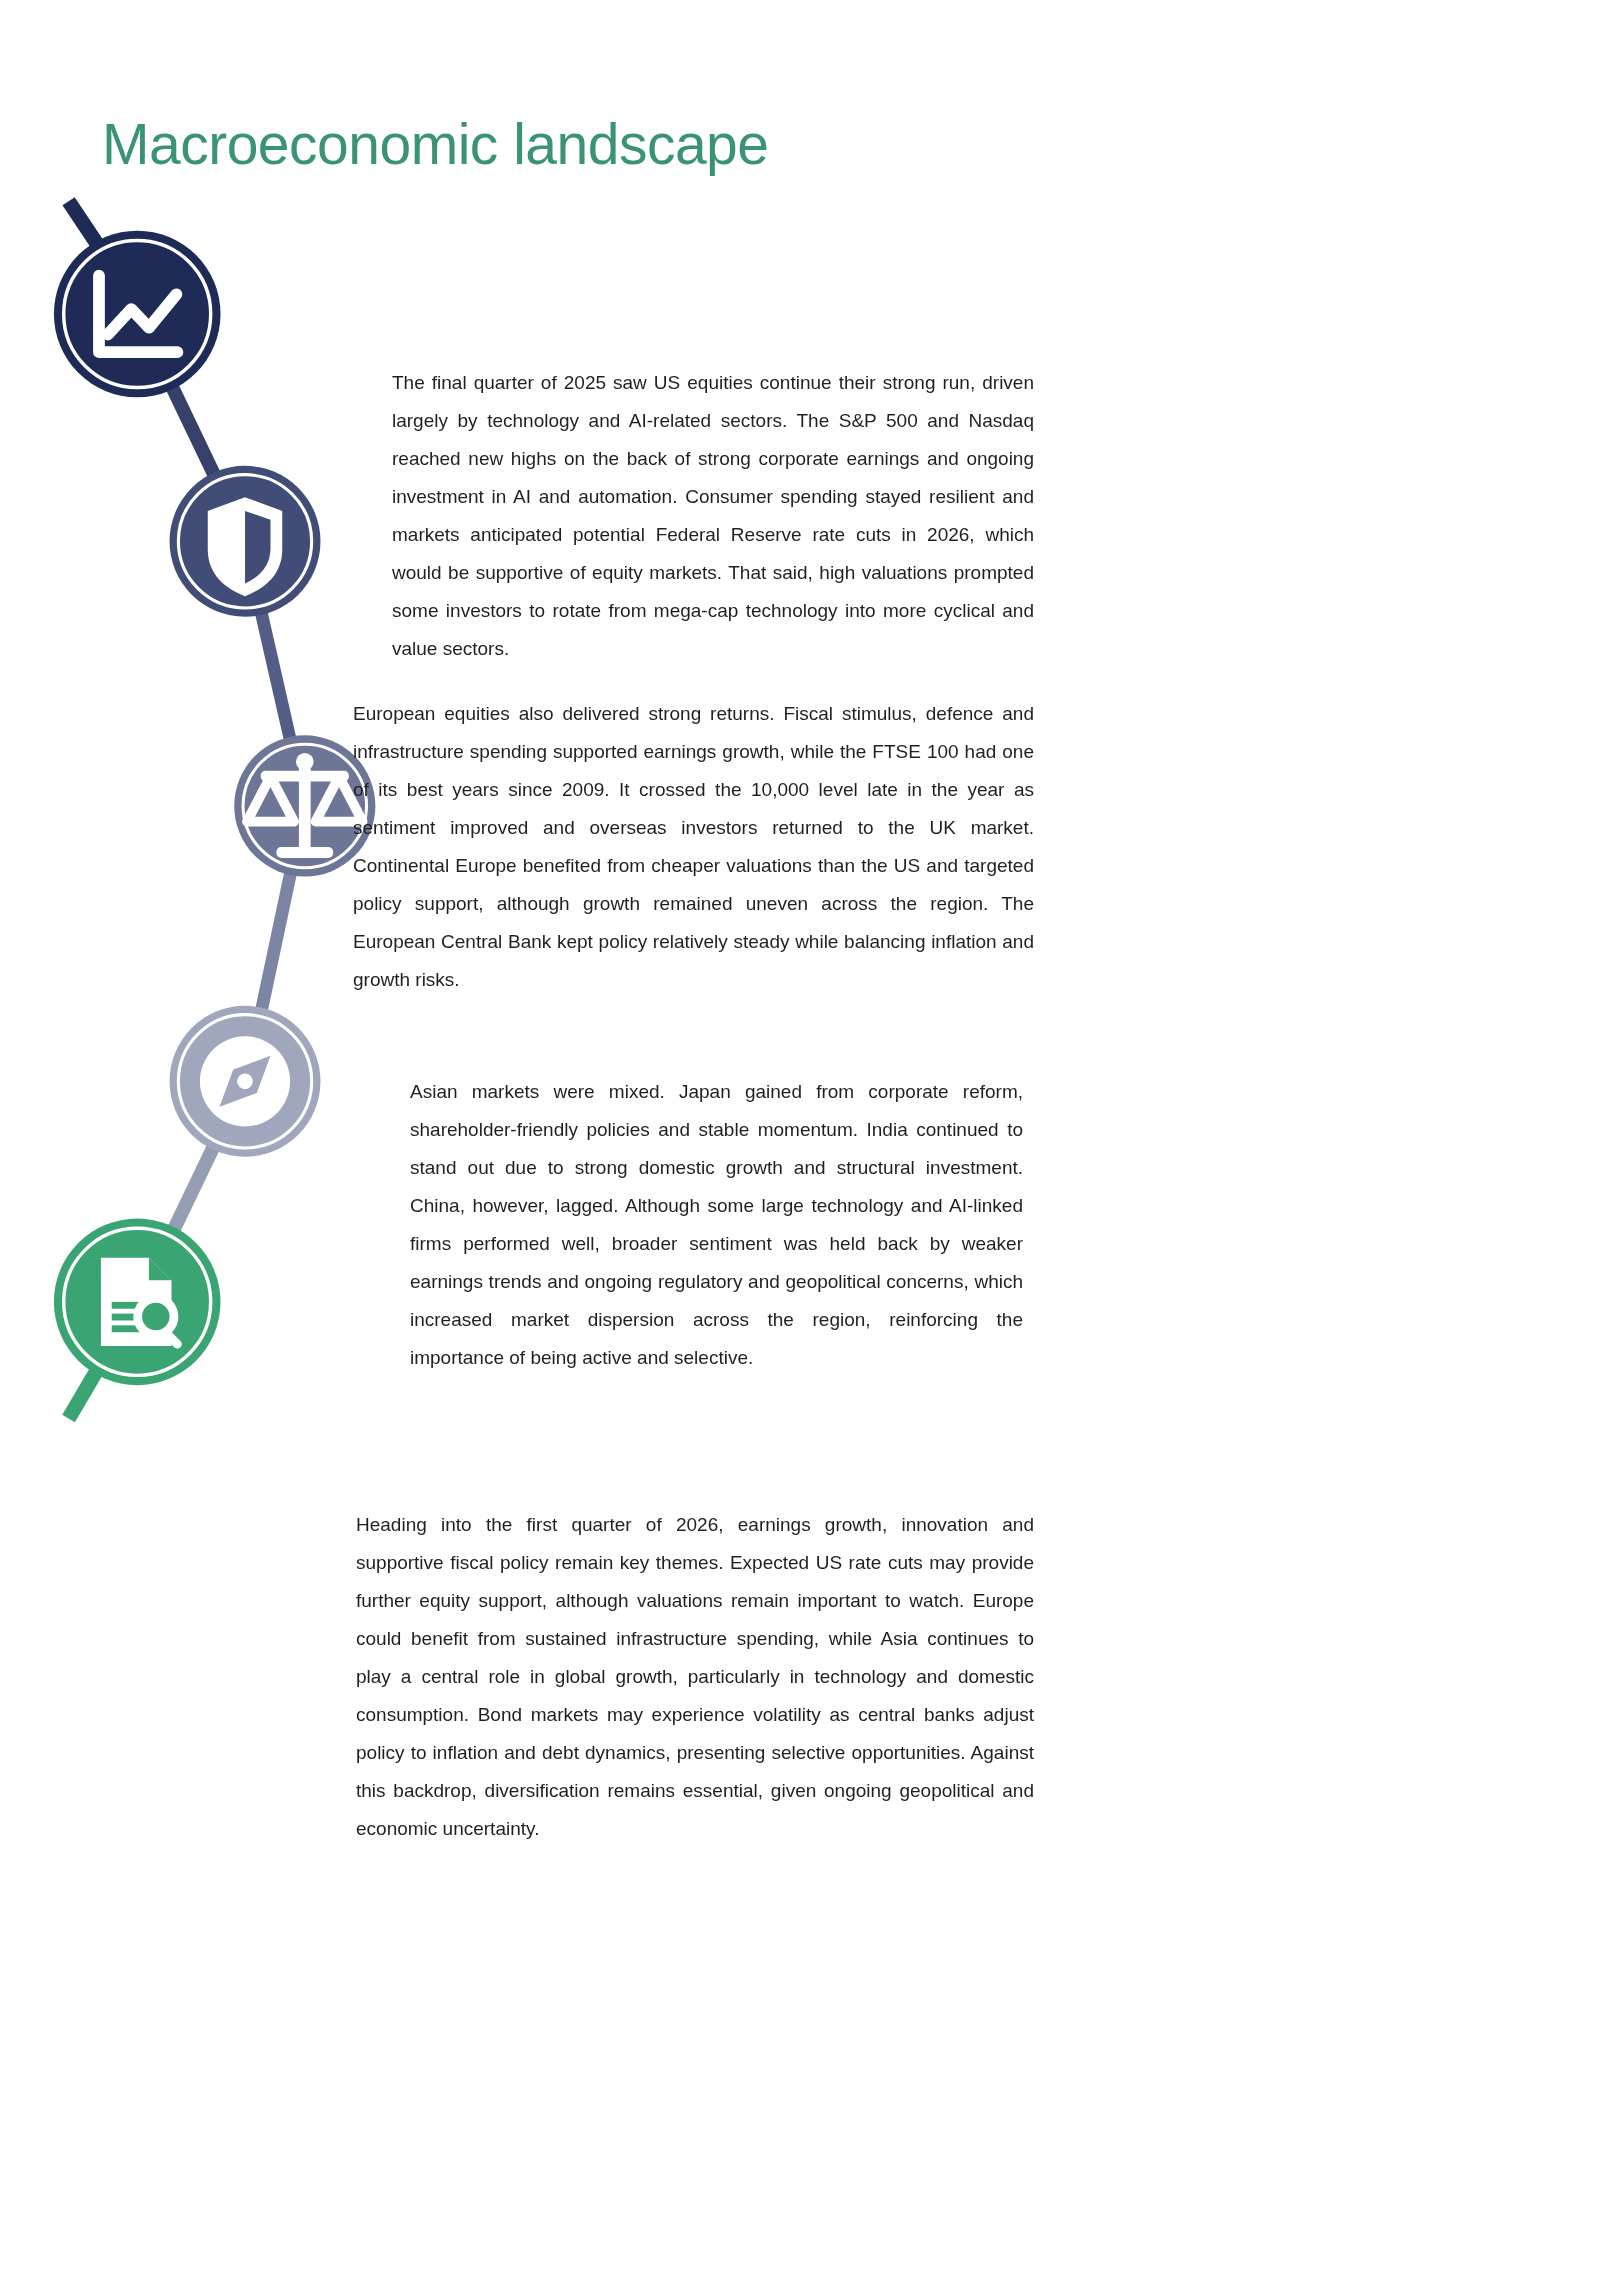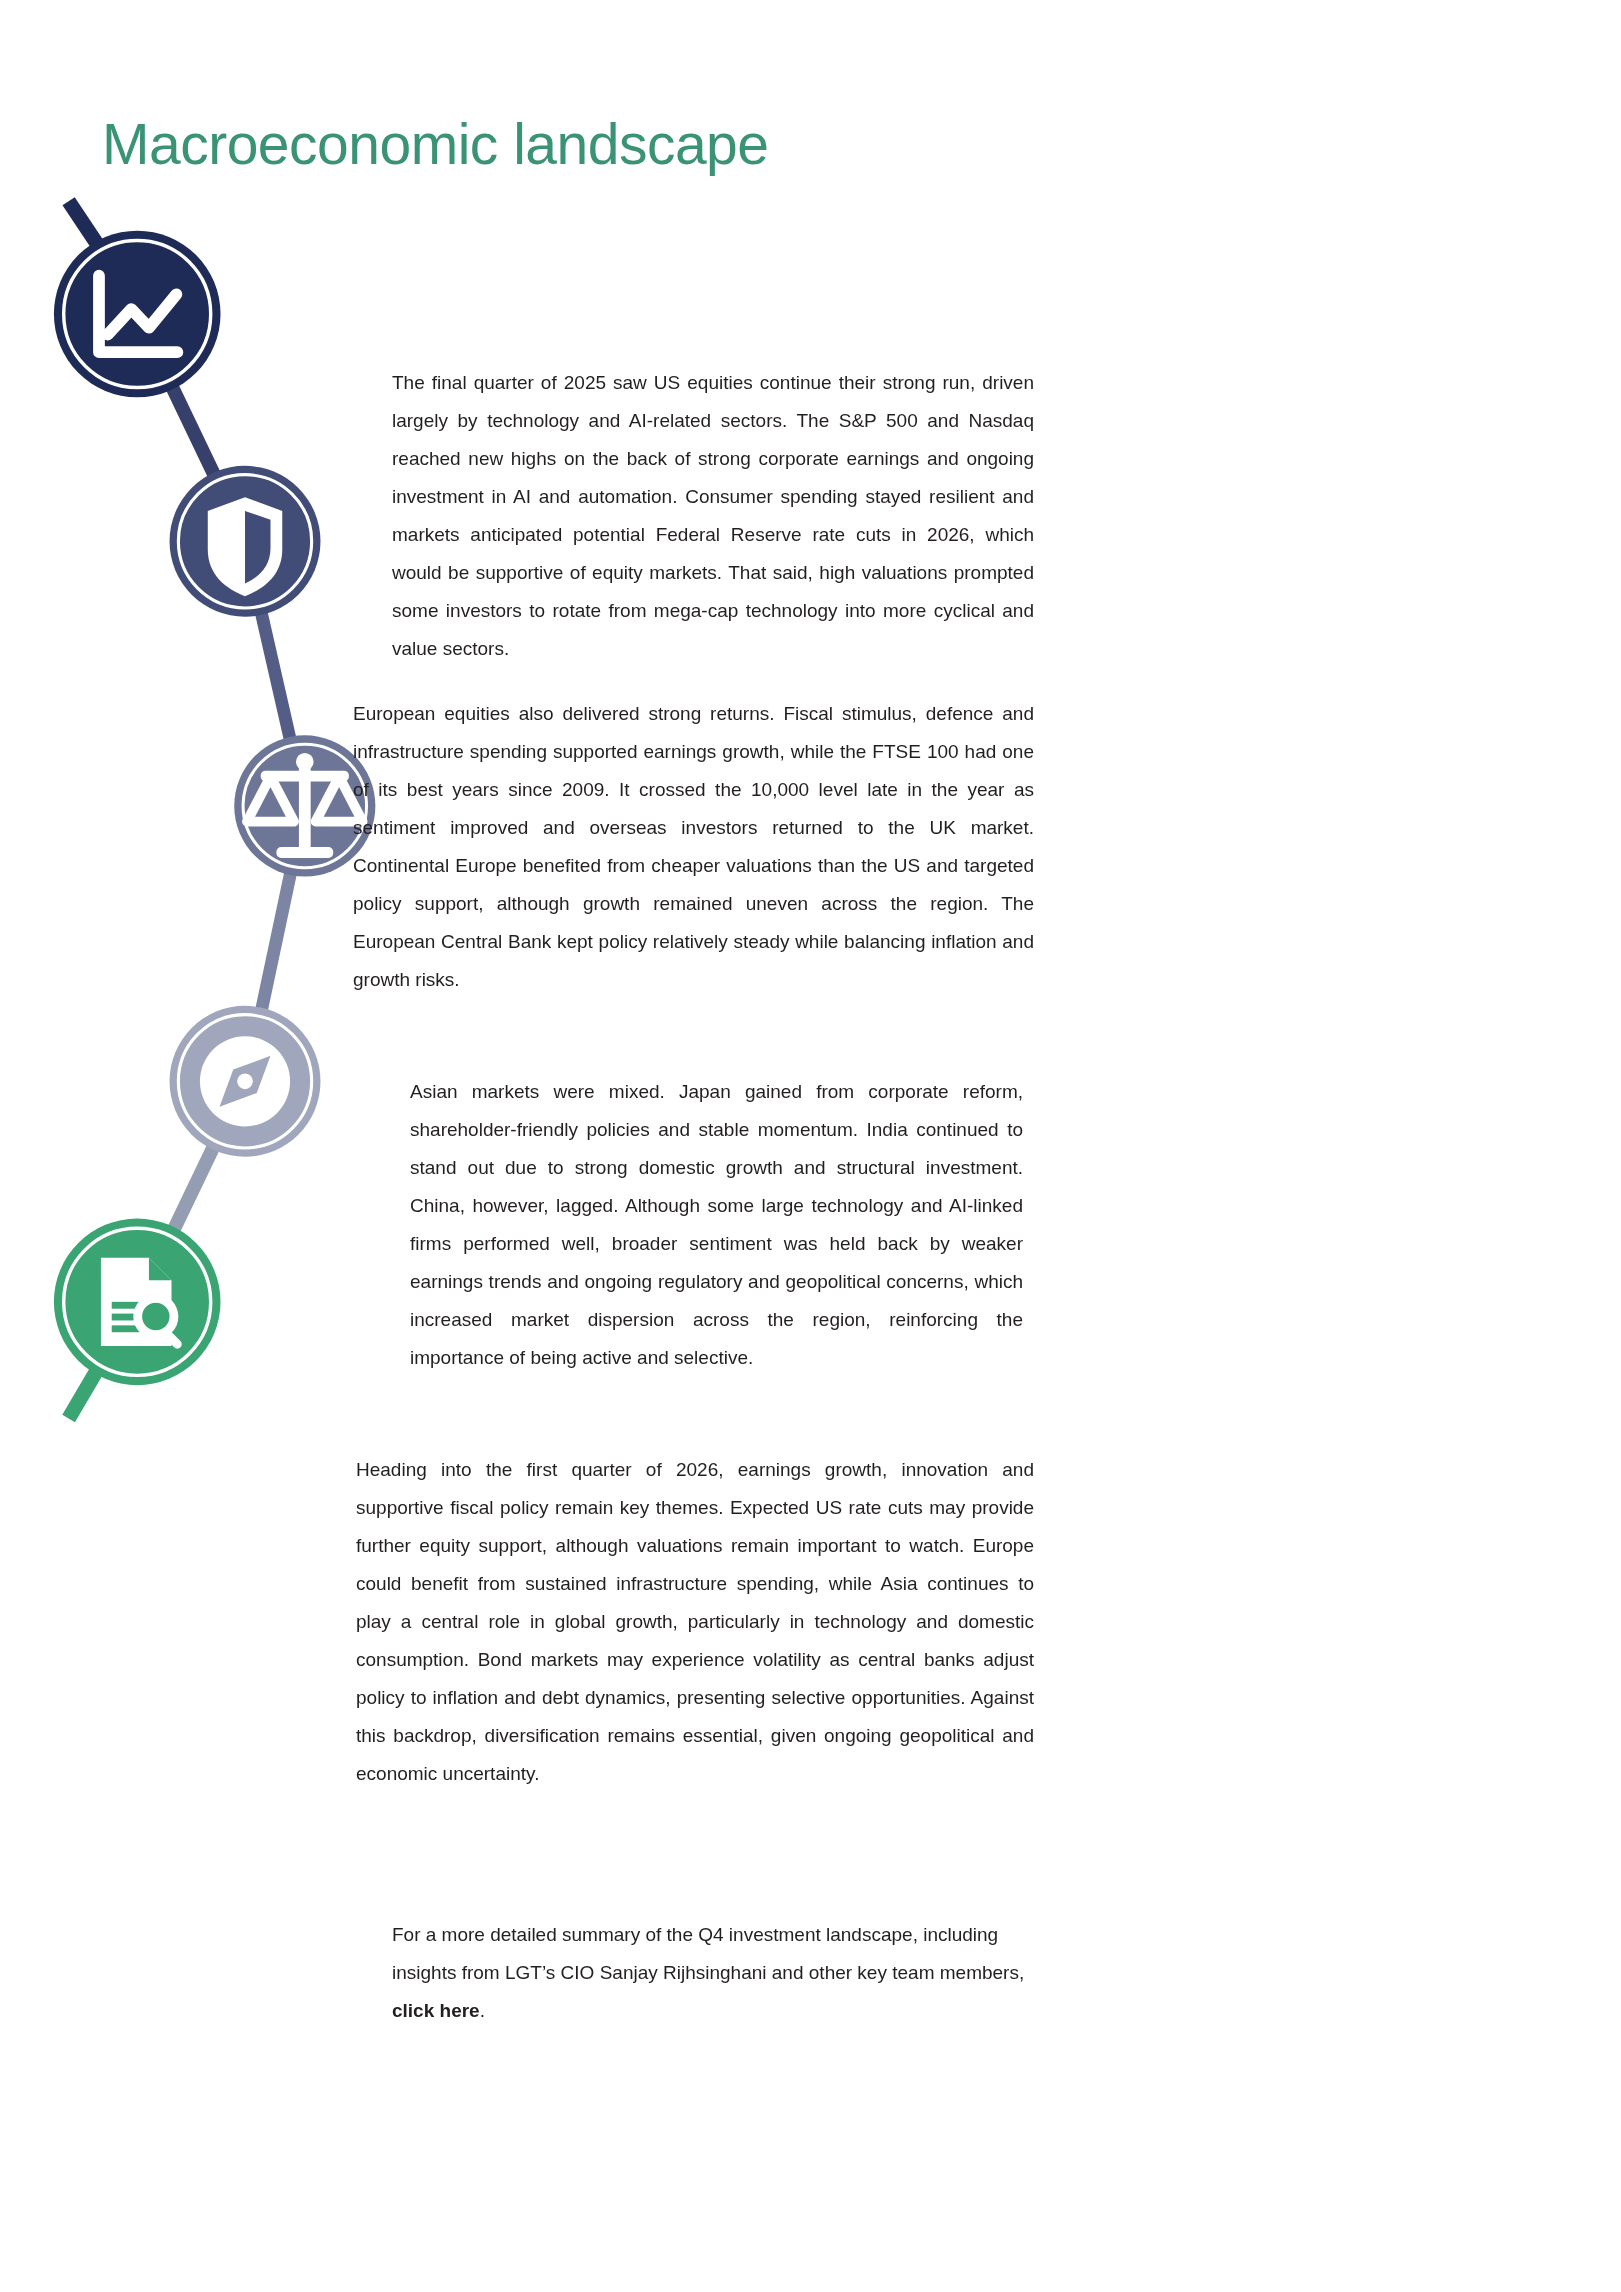--- a/index.html
+++ b/index.html
@@ -60,21 +60,21 @@
   .para.last-left {
     text-align: left;
   }
   .para b {
     font-weight: 700;
   }
 
   #para-1 { left: 392px;  top: 345px;  width: 642px; }
   #para-2 { left: 353px;  top: 676px;  width: 681px; }
   #para-3 { left: 410px;  top: 1054px; width: 613px; }
-  #para-4 { left: 356px;  top: 1432px; width: 678px; }
+  #para-4 { left: 356px;  top: 1487px; width: 678px; }
   #para-5 { left: 392px;  top: 1897px; width: 647px; }
 </style>
 </head>
 <body>
 
 <div class="page">
 
   <div class="page-title">Macroeconomic landscape</div>
 
   <svg class="timeline-svg" viewBox="0 0 1654 2339">
@@ -163,16 +163,15 @@
   </svg>
 
   <p class="para" id="para-1">The final quarter of 2025 saw US equities continue their strong run, driven largely by technology and AI-related sectors. The S&amp;P 500 and Nasdaq reached new highs on the back of strong corporate earnings and ongoing investment in AI and automation. Consumer spending stayed resilient and markets anticipated potential Federal Reserve rate cuts in 2026, which would be supportive of equity markets. That said, high valuations prompted some investors to rotate from mega-cap technology into more cyclical and value sectors.</p>
 
   <p class="para" id="para-2">European equities also delivered strong returns. Fiscal stimulus, defence and infrastructure spending supported earnings growth, while the FTSE 100 had one of its best years since 2009. It crossed the 10,000 level late in the year as sentiment improved and overseas investors returned to the UK market. Continental Europe benefited from cheaper valuations than the US and targeted policy support, although growth remained uneven across the region. The European Central Bank kept policy relatively steady while balancing inflation and growth risks.</p>
 
   <p class="para" id="para-3">Asian markets were mixed. Japan gained from corporate reform, shareholder-friendly policies and stable momentum. India continued to stand out due to strong domestic growth and structural investment. China, however, lagged. Although some large technology and AI-linked firms performed well, broader sentiment was held back by weaker earnings trends and ongoing regulatory and geopolitical concerns, which increased market dispersion across the region, reinforcing the importance of being active and selective.</p>
 
   <p class="para" id="para-4">Heading into the first quarter of 2026, earnings growth, innovation and supportive fiscal policy remain key themes. Expected US rate cuts may provide further equity support, although valuations remain important to watch. Europe could benefit from sustained infrastructure spending, while Asia continues to play a central role in global growth, particularly in technology and domestic consumption. Bond markets may experience volatility as central banks adjust policy to inflation and debt dynamics, presenting selective opportunities. Against this backdrop, diversification remains essential, given ongoing geopolitical and economic uncertainty.</p>
 
-  <p class="para last-left" id="para-5"><span>For a more detailed summary of the Q4 investment landscape, including insights from LGT’s CIO Sanjay Rijhsinghani and other key team members, </span><b>click here</b><span>.</span></p>
 
 </div>
 
 
 </body></html>

